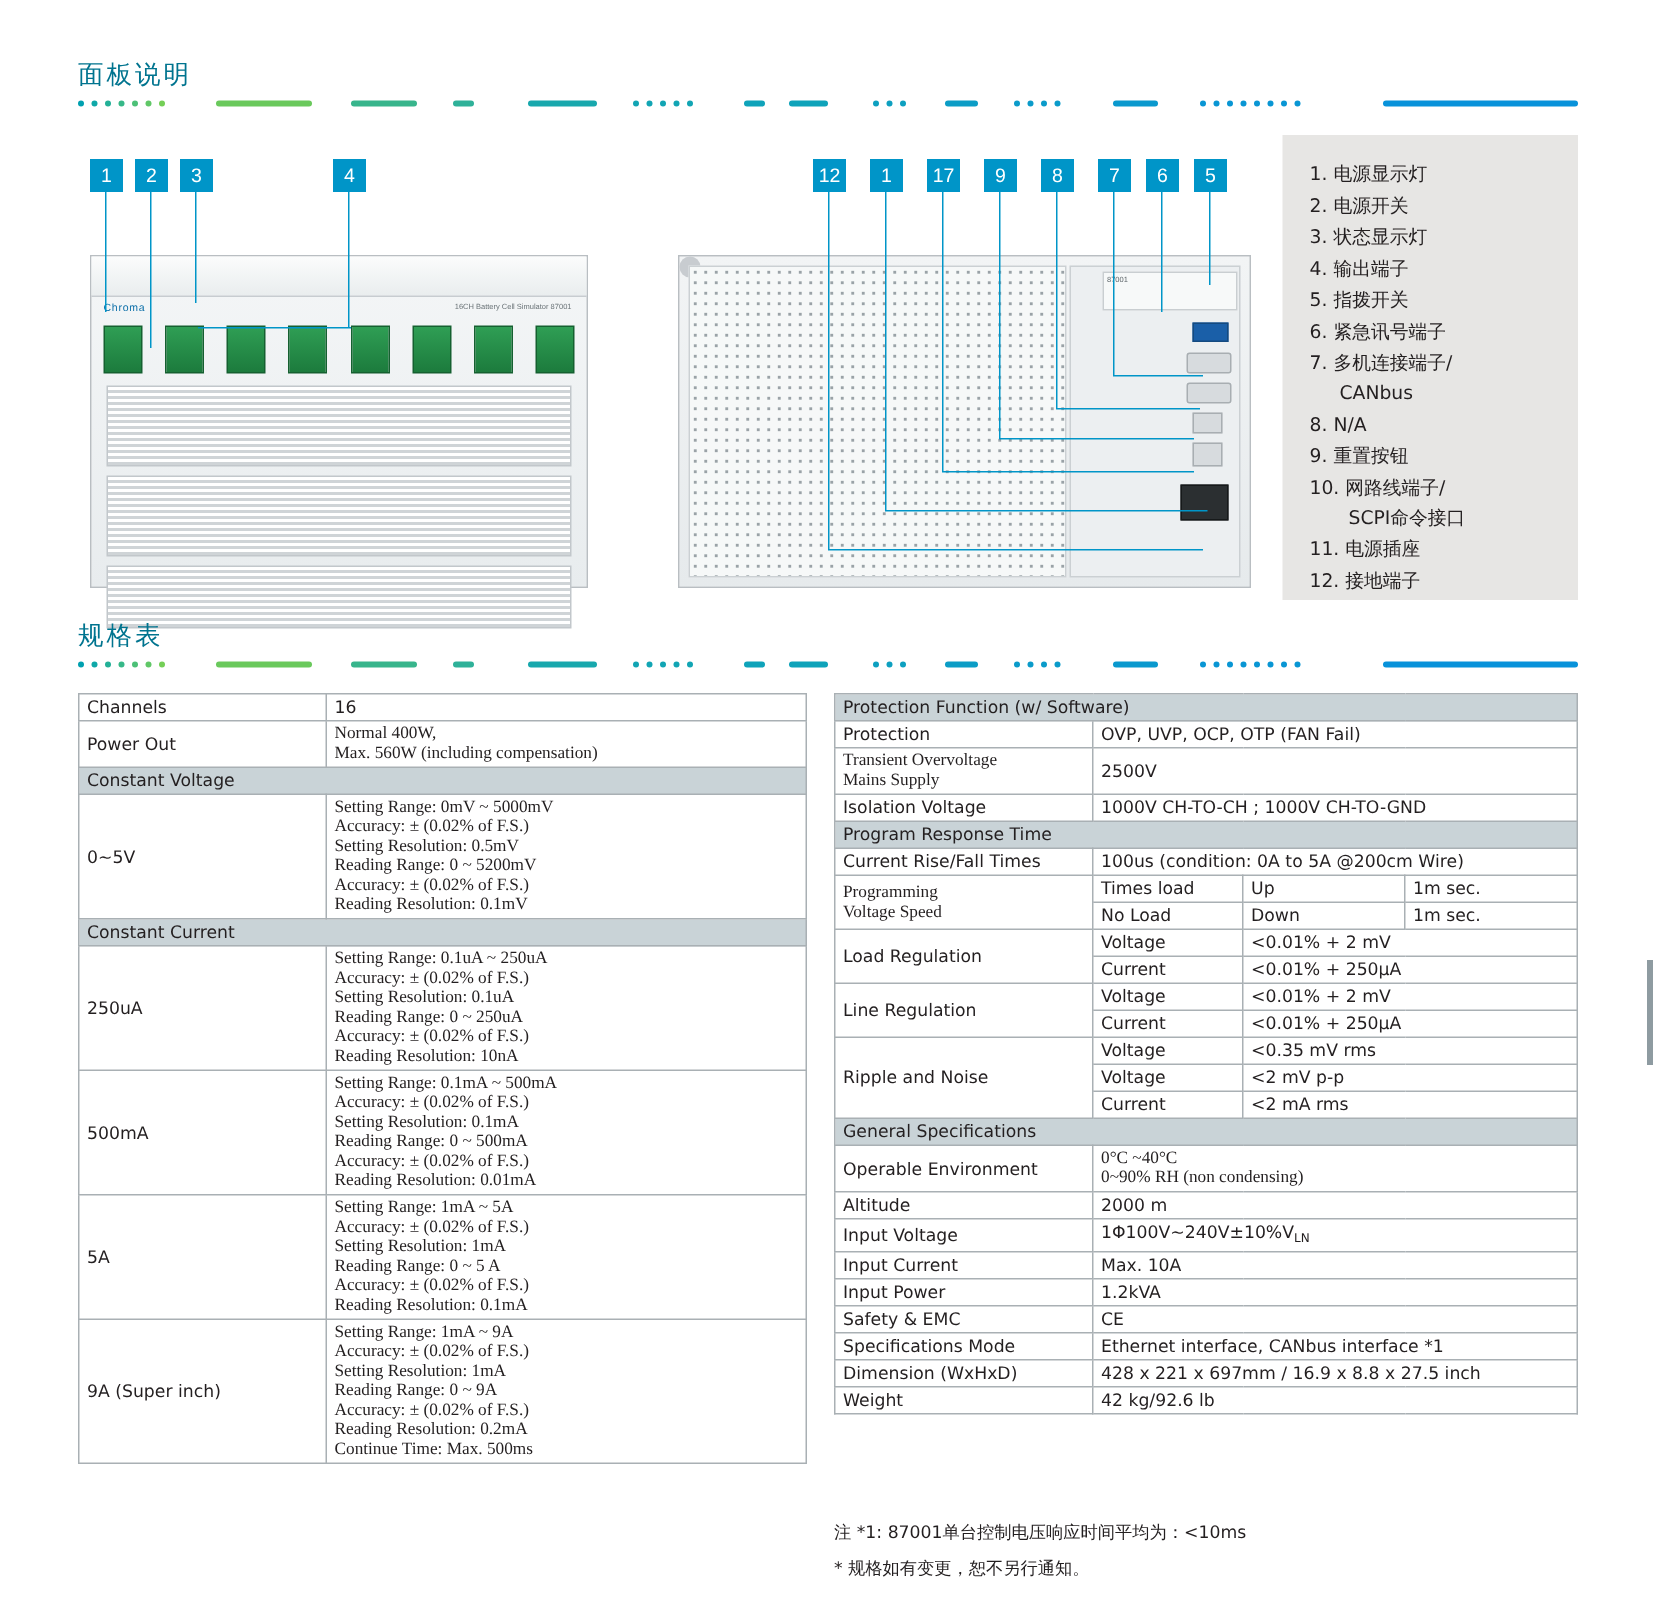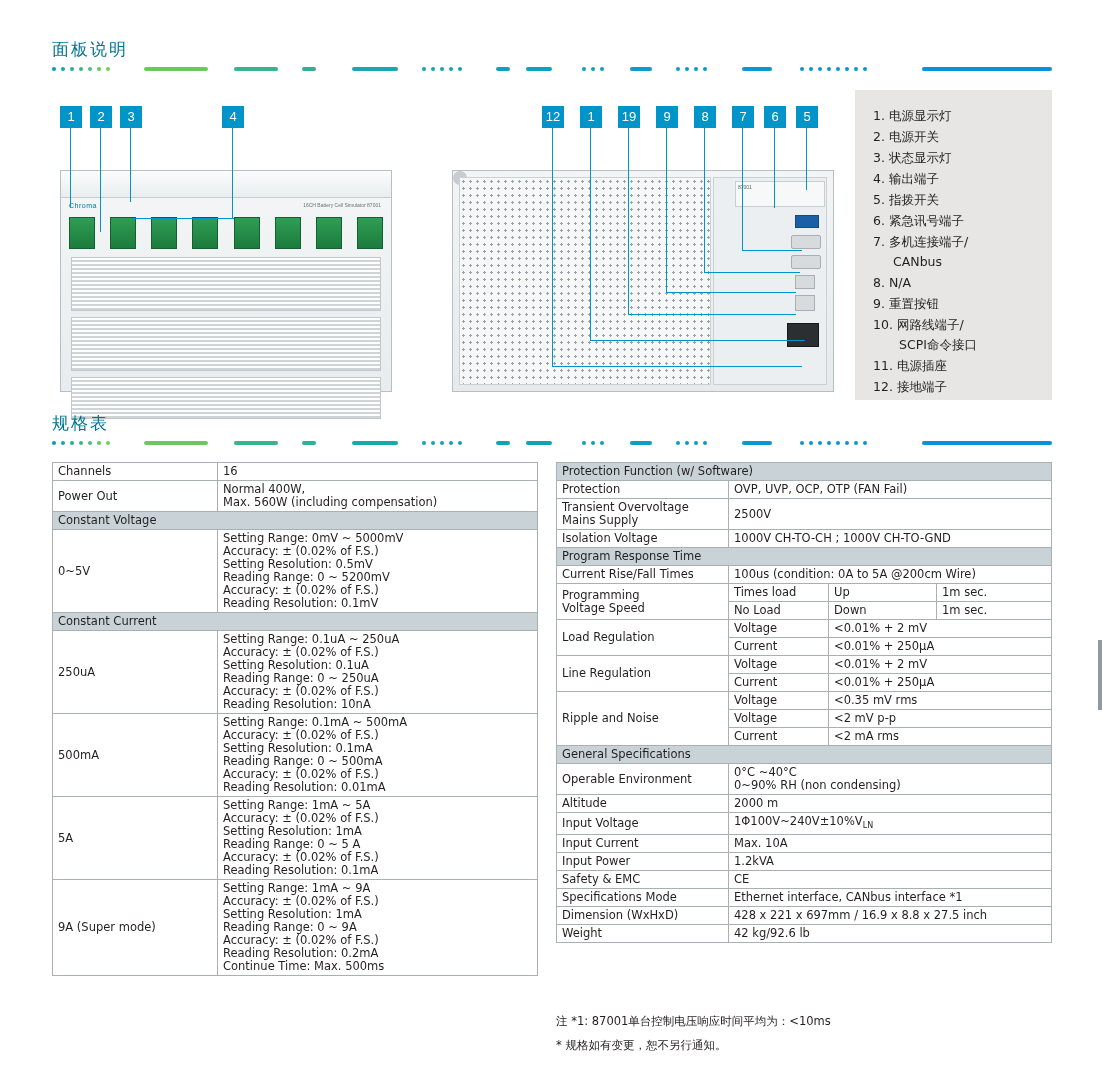--- a/index.html
+++ b/index.html
@@ -245,21 +245,21 @@
     padding: 2px 5px;
     vertical-align: middle;
     line-height: 13px;
   }
   .hdr td {
     background: #c9d3d7;
     font-weight: normal;
   }
   .lbl { background: #ffffff; }
   .multi { line-height: 13.5px; }
-  .nowrapcell { white-space: pre-line; }
+  .nowrapcell { white-space: pre-line; font-family: Liberation Serif, serif; }
 
   .note {
     position: absolute;
     left: 556px;
     font-size: 11.5px;
     font-family: "DejaVu Sans", sans-serif;
     color: #231f20;
   }
   #note1 { top: 1014px; }
   #note2 { top: 1038px; }
@@ -370,21 +370,21 @@
     <div class="callout-box" style="left:170px;top:16px;">4</div>
 
     <div class="callout-line vline" style="left:18px;  top:38px;  height:80px;"></div>
     <div class="callout-line vline" style="left:48px;  top:38px;  height:104px;"></div>
     <div class="callout-line vline" style="left:78px;  top:38px;  height:74px;"></div>
     <div class="callout-line vline" style="left:180px; top:38px;  height:90px;"></div>
     <div class="callout-line hline" style="left:80px;  top:128px; width:102px;"></div>
 
     <div class="callout-box" style="left:490px; top:16px;">12</div>
     <div class="callout-box" style="left:528px; top:16px;">1</div>
-    <div class="callout-box" style="left:566px; top:16px;">19</div>
+    <div class="callout-box" style="left:566px; top:16px;">17</div>
     <div class="callout-box" style="left:604px; top:16px;">9</div>
     <div class="callout-box" style="left:642px; top:16px;">8</div>
     <div class="callout-box" style="left:680px; top:16px;">7</div>
     <div class="callout-box" style="left:712px; top:16px;">6</div>
     <div class="callout-box" style="left:744px; top:16px;">5</div>
 
     <div class="callout-line vline" style="left:500px; top:38px;  height:238px;"></div>
     <div class="callout-line hline" style="left:500px; top:276px; width:250px;"></div>
     <div class="callout-line vline" style="left:538px; top:38px;  height:212px;"></div>
     <div class="callout-line hline" style="left:538px; top:250px; width:215px;"></div>
@@ -556,21 +556,21 @@
       <tr>
         <td class="lbl">5A</td>
         <td class="nowrapcell multi">Setting Range: 1mA ~ 5A
 Accuracy: ± (0.02% of F.S.)
 Setting Resolution: 1mA
 Reading Range: 0 ~ 5 A
 Accuracy: ± (0.02% of F.S.)
 Reading Resolution: 0.1mA</td>
       </tr>
       <tr>
-        <td class="lbl">9A (Super mode)</td>
+        <td class="lbl">9A (Super inch)</td>
         <td class="nowrapcell multi">Setting Range: 1mA ~ 9A
 Accuracy: ± (0.02% of F.S.)
 Setting Resolution: 1mA
 Reading Range: 0 ~ 9A
 Accuracy: ± (0.02% of F.S.)
 Reading Resolution: 0.2mA
 Continue Time: Max. 500ms</td>
       </tr>
     </tbody>
   </table>

